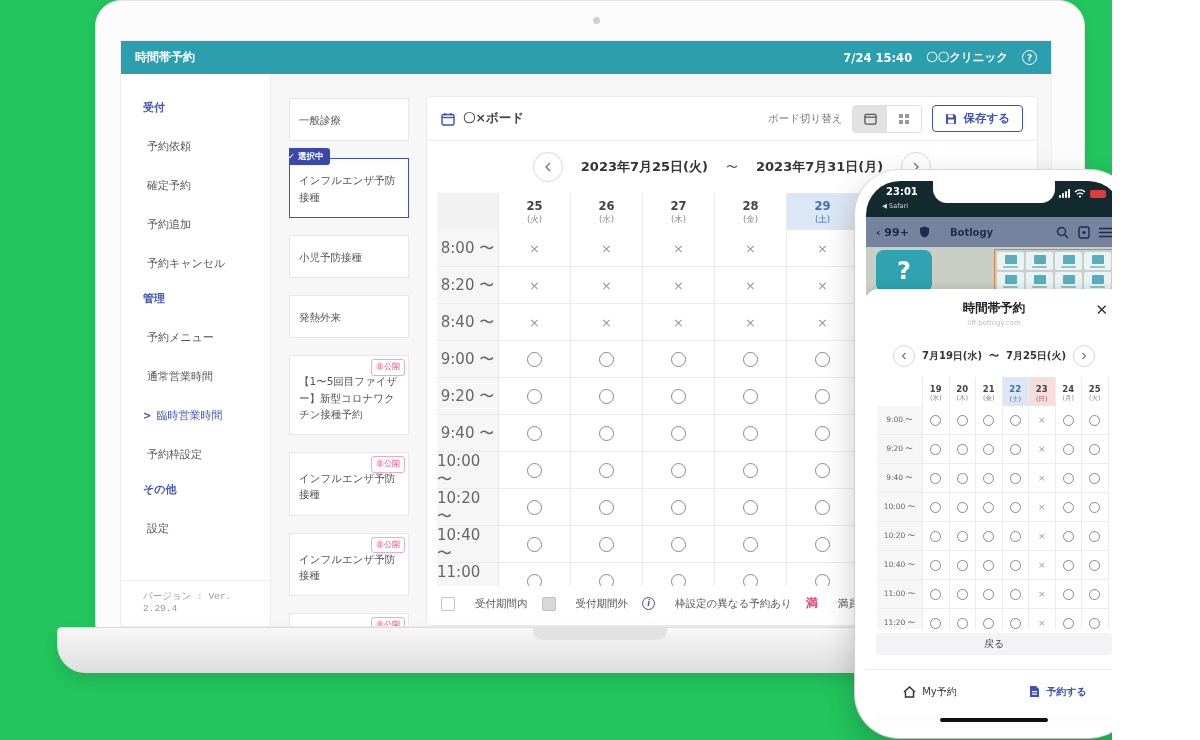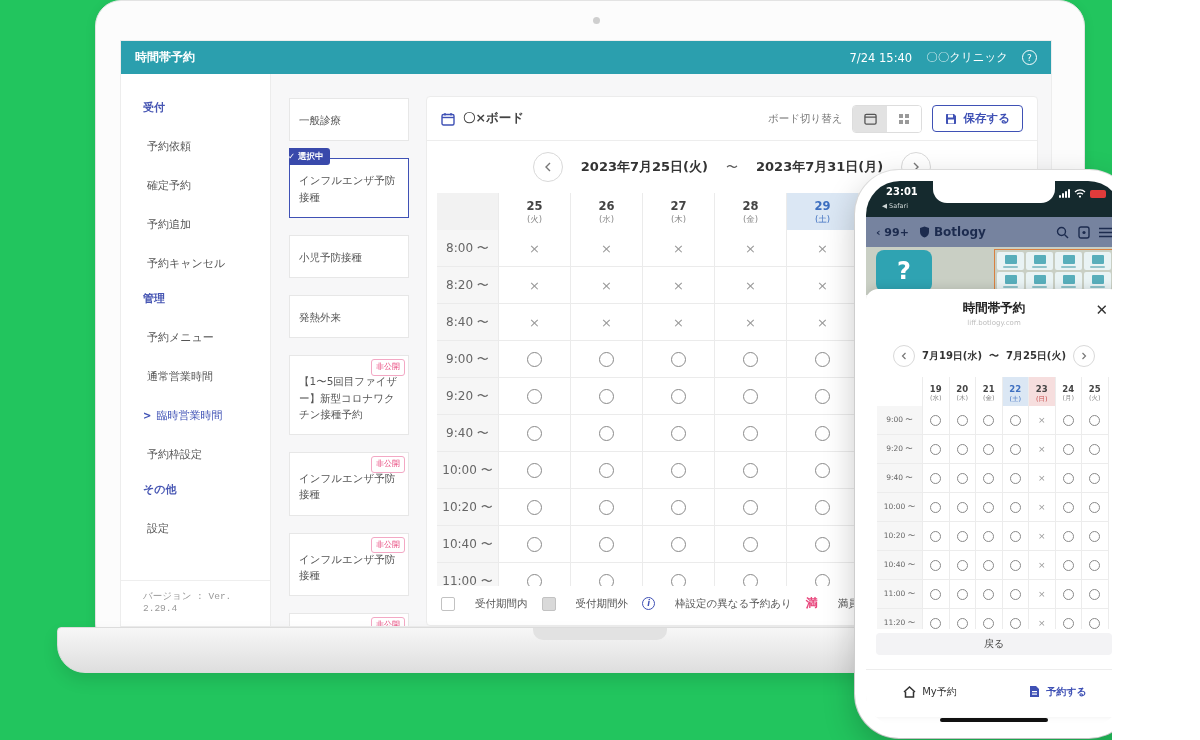--- a/index.html
+++ b/index.html
@@ -12,21 +12,21 @@
   .camera-dot { position:absolute; left:497px; top:16px; width:7px; height:7px; border-radius:50%; background:#cfcfcf; }
   .screen { position:absolute; left:25px; top:40px; width:930px; height:585px; background:#f7f7f8; overflow:hidden; box-shadow:0 0 0 1px #ededed; }
   .laptop-base { position:absolute; left:57px; top:627px; width:1086px; height:46px;
     background:linear-gradient(#f7f7f7,#dedede); border:1px solid #dcdcdc; border-radius:4px 4px 28px 28px; box-shadow:0 8px 16px rgba(0,0,0,.10); }
   .base-notch { position:absolute; left:50%; top:0; transform:translateX(-50%); width:134px; height:12px; background:#e2e2e2; border-radius:0 0 10px 10px; }
 
   
   .app-header { position:absolute; left:0; top:0; width:100%; height:33px; background:#2b9fae; color:#fff;
     display:flex; align-items:center; padding:0 14px; }
   .app-title { font-size:12px; font-weight:bold; }
-  .app-header-right { margin-left:auto; display:flex; align-items:center; gap:14px; font-size:11.5px; font-weight:normal;text-align:right; }
+  .app-header-right { margin-left:auto; display:flex; align-items:center; gap:14px; font-size:11.5px; font-weight:bold;text-align:right; }
   .help-icon { width:15px; height:15px; border:1.5px solid #fff; border-radius:50%; font-size:9px; display:flex; align-items:center; justify-content:center; }
 
   
   .sidebar { position:absolute; left:0; top:33px; width:150px; height:552px; background:#fff; border-right:1px solid #ececec; padding:6px 0 0 22px; }
   .sb-section { color:#4756b3; font-weight:bold; font-size:11px; margin:20px 0 4px; }
   .sb-item { color:#555; font-size:11px; margin:24px 0 0 4px; cursor:pointer; }
   .sb-item.active { color:#3f51b5; margin-left:0; }
   .sb-item .chev { color:#3f51b5; font-weight:bold; margin-right:5px; font-size:10px; }
   .sb-footer { position:absolute; left:0; bottom:0; width:100%; border-top:1px solid #eee; padding:9px 0 12px 22px;font-family:Liberation Mono, monospace; }
   .version { font-size:9.5px; color:#9a9a9a; }
@@ -56,21 +56,21 @@
   .date-sep { font-size:12px; color:#555; }
 
   .grid-table { margin:0 10px; height:393px; overflow:hidden; display:grid; grid-template-columns:62px repeat(7,72px); grid-auto-rows:37px; }
   .gt-cell { border-right:1px solid #ebebeb; border-bottom:1px solid #ebebeb; display:flex; flex-direction:column; align-items:center; justify-content:center; background:#fff; }
   .gt-head { height:40px; background:#fff; }
   .gt-corner { background:#f2f2f2; }
   .gt-day { font-size:11.5px; font-weight:bold; color:#444; }
   .gt-dow { font-size:8.5px; color:#888; margin-top:1px; }
   .hl-blue { background:#dbe7f4 !important; } .hl-blue .gt-day, .hl-blue .gt-dow { color:#3d6fc0; }
   .hl-red { background:#f6dede !important; } .hl-red .gt-day, .hl-red .gt-dow { color:#c94f4f; }
-  .gt-time { background:#f6f6f6; font-size:12px; color:#666; }
+  .gt-time { background:#f6f6f6; font-size:15px; color:#666; }
   .ring { display:inline-block; width:15px; height:15px; border:1.6px solid #8a8a8a; border-radius:50%; }
   .xmark { color:#9a9a9a; font-size:13px; }
 
   .legend { display:flex; align-items:center; padding:9px 14px 0; font-size:10.5px; color:#555; gap:6px; }
   .lg-item { display:flex; align-items:center; gap:20px; margin-right:8px; }
   .cb { width:14px; height:14px; border:1px solid #c2c2c2; border-radius:2px; background:#fff; }
   .cb.gray { background:#d9d9d9; }
   .info-ic { width:13px; height:13px; border:1.3px solid #3f51b5; color:#3f51b5; border-radius:50%; font-size:8px; font-weight:bold; display:flex; align-items:center; justify-content:center; font-style:italic; }
   .full-ic { color:#e8467c; font-weight:bold; font-size:12px; }
   .lg-ring { width:13px; height:13px; border:1.6px solid #555; border-radius:50%; }
@@ -83,21 +83,21 @@
   .p-status { position:relative; height:36px; background:#152a2e; color:#fff; }
   .p-time { position:absolute; left:20px; top:5px; font-size:10px; font-weight:bold; }
   .p-safari { position:absolute; left:16px; top:21px; font-size:6.5px; color:#cdd5d5; }
   .p-sticons { position:absolute; right:16px; top:8px; display:flex; align-items:center; gap:4px; }
   .notch { position:absolute; left:50%; top:0; transform:translateX(-50%); width:122px; height:22px; background:#fff; border-radius:0 0 14px 14px; }
   .sig-bar { display:inline-block; width:2px; background:#fff; border-radius:1px; }
   .batt { width:16px; height:8px; background:#e03b3b; border-radius:2px; }
 
   .line-header { height:30px; background:#76839f; display:flex; align-items:center; padding:0 10px; color:#1c2b4e; }
   .lh-back { font-size:11px; font-weight:bold; }
-  .lh-title { display:flex; align-items:center; gap:4px; margin-left:10px; font-size:12px; font-weight:bold; }
+  .lh-title { display:flex; align-items:center; gap:20px; margin-left:10px; font-size:10px; font-weight:bold; }
   .lh-icons { margin-left:auto; display:flex; align-items:center; gap:9px; }
 
   .richmenu { position:relative; height:48px; background:#c9cfc4; }
   .q-tile { position:absolute; left:10px; top:3px; width:56px; height:42px; background:#2fa3b2; border-radius:8px;
     color:#fff; font-weight:bold; font-size:24px; display:flex; align-items:center; justify-content:center; cursor:pointer; }
   .rm-grid { position:absolute; right:8px; top:2px; width:120px; height:44px; border:1.5px solid #d8803f;
     display:grid; grid-template-columns:repeat(4,1fr); gap:2px; padding:2px; }
   .rm-tile { background:#e9f3f4; border-radius:2px; display:flex; flex-direction:column; align-items:center; justify-content:center; gap:2px; cursor:pointer; }
   .rm-glyph { width:12px; height:9px; background:#58aebb; border-radius:1px; }
   .rm-lbl { width:15px; height:2px; background:#8fc3ca; border-radius:1px; }

